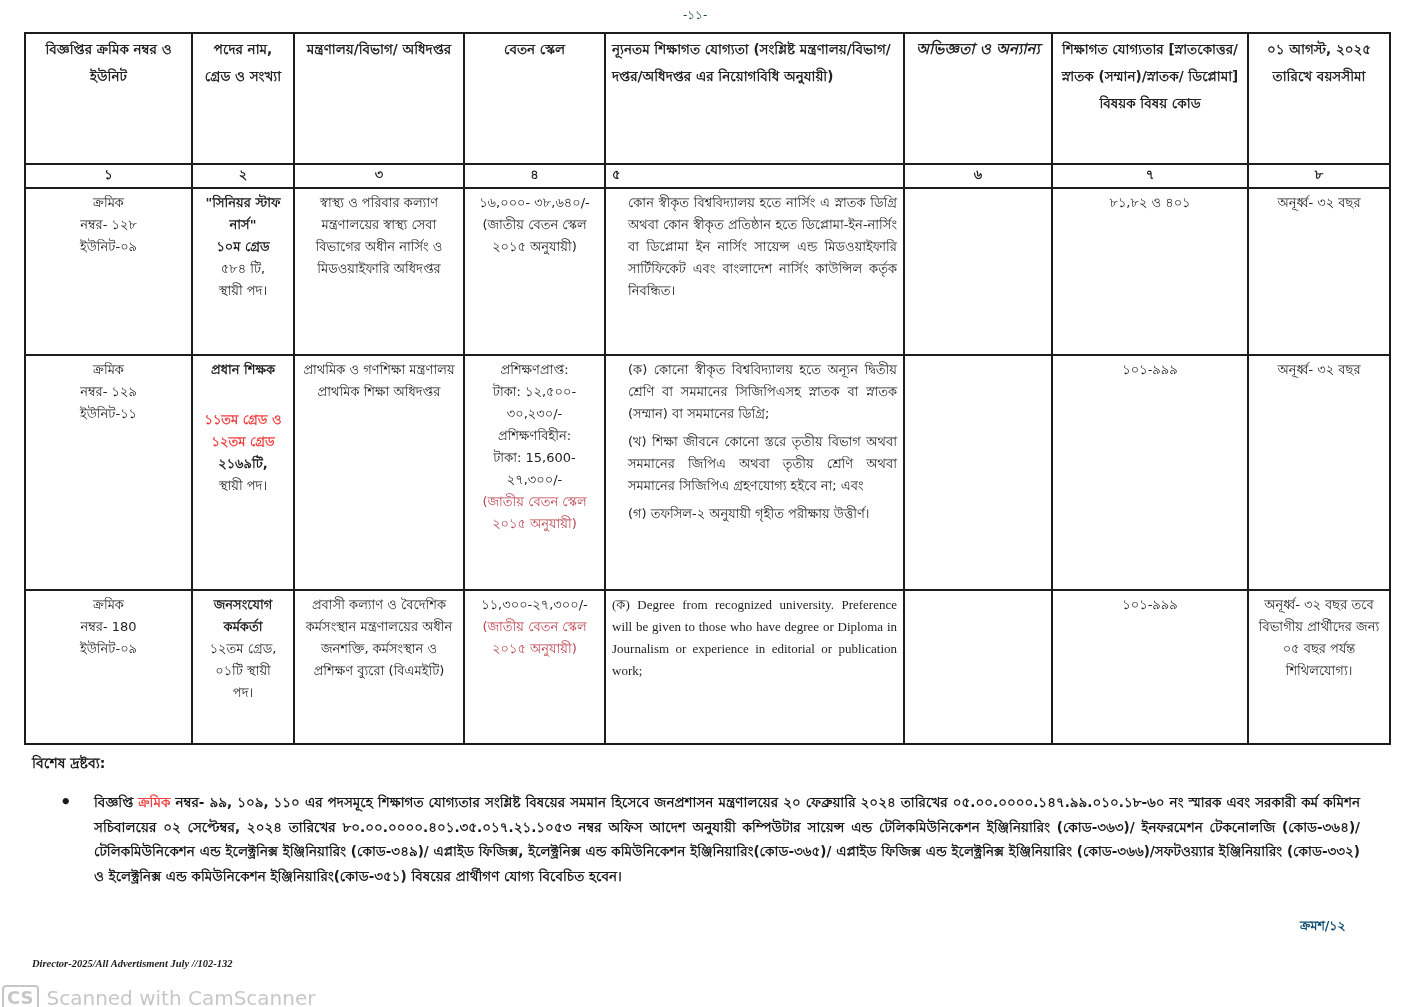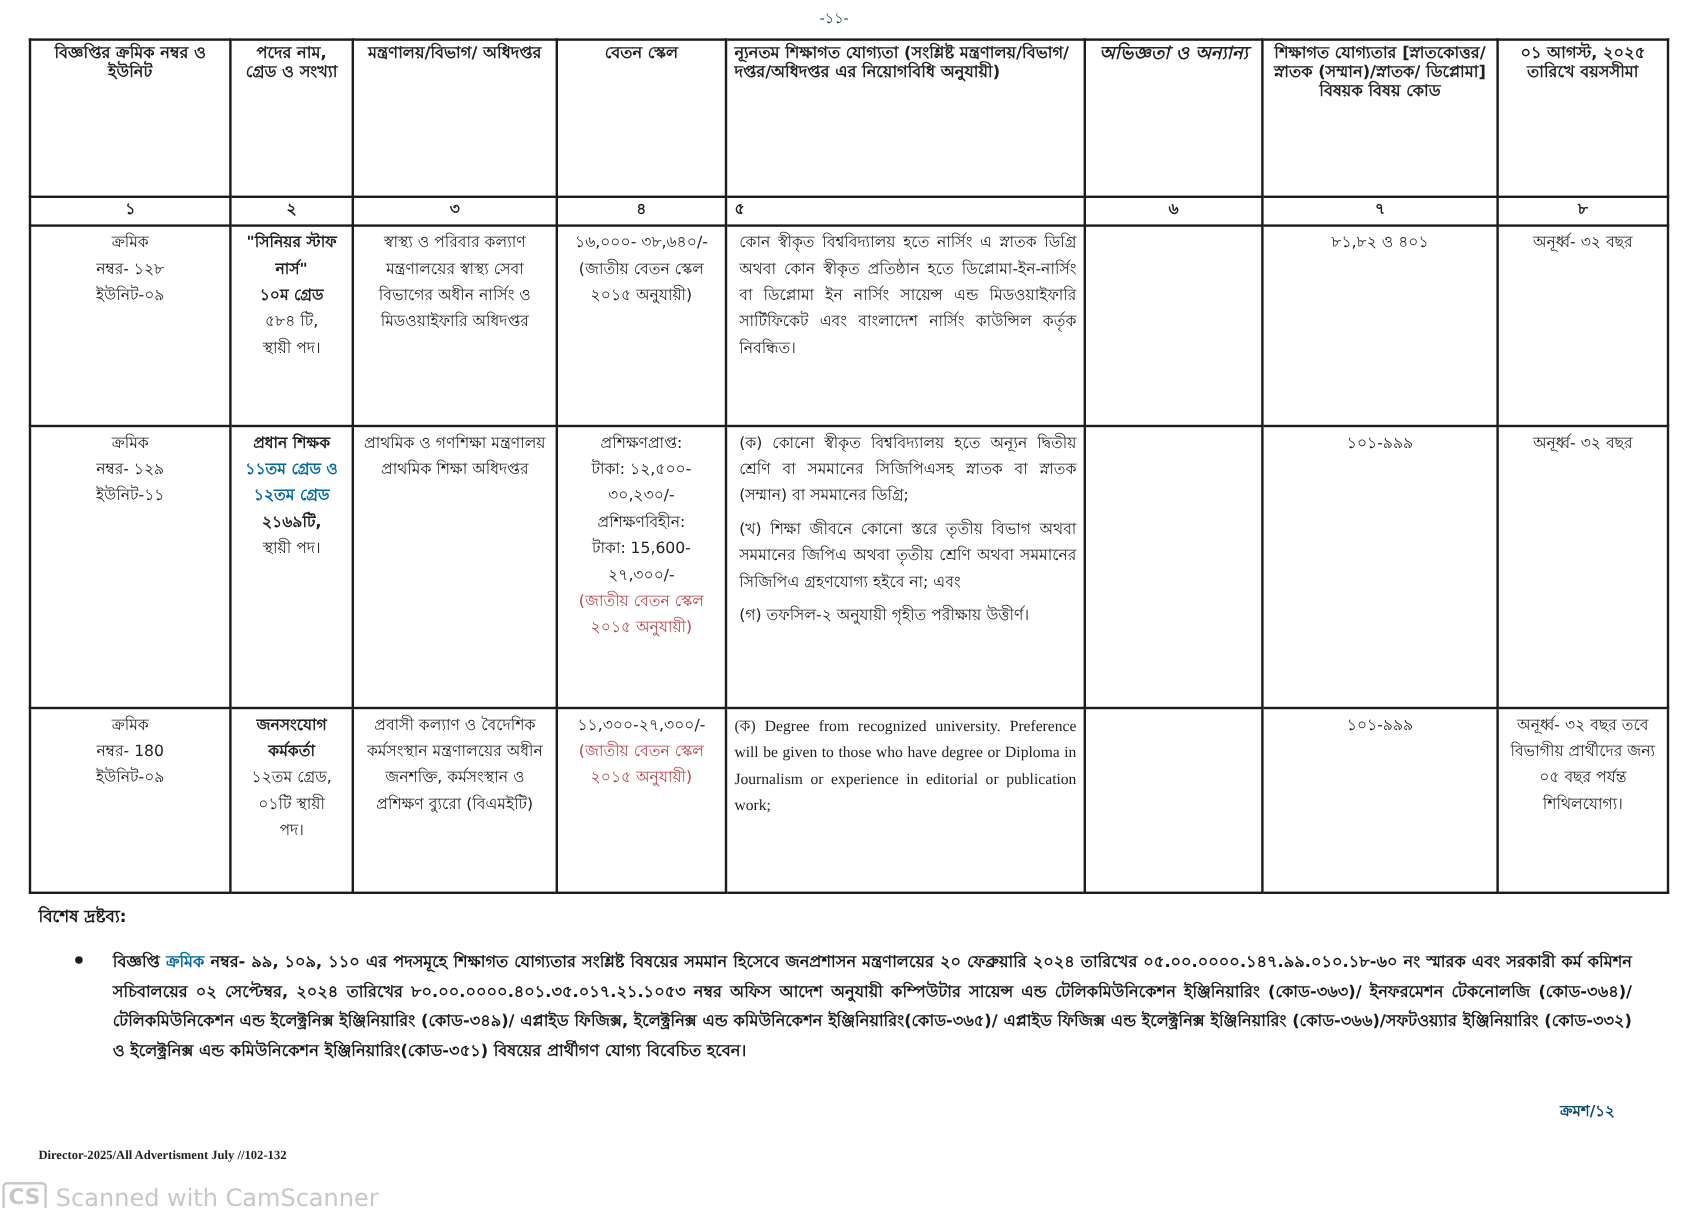--- a/index.html
+++ b/index.html
@@ -12,49 +12,49 @@
     position: absolute; left: 683px; top: 6px; font-size: 12px; color: #14532d;
   }
   table.ad {
     position: absolute; left: 24px; top: 32px; width: 1365px;
     border-collapse: collapse; table-layout: fixed;
   }
   table.ad td, table.ad th {
     border: 2px solid #1c1c1c; vertical-align: top; padding: 3px 6px;
     font-size: 13px; line-height: 22px; font-weight: normal; color: #222;
   }
-  table.ad th { font-weight: bold; text-align: center; font-size: 13.5px; line-height: 16px; padding-top: 2px; }
+  table.ad th { font-weight: bold; text-align: center; font-size: 13.5px; line-height: 27px; padding-top: 2px; }
   table.ad th.left { text-align: left; }
   tr.hdr th { height: 124px; }
   tr.nums td { height: 20px; text-align: center; font-weight: bold; padding: 1px 6px; line-height: 18px; }
   tr.nums td.left { text-align: left; }
   tr.r1 td { height: 159px; }
   tr.r2 td { height: 227px; }
   tr.r3 td { height: 146px; }
   .center { text-align: center; }
   .bold { font-weight: bold; }
-  .red { color: #0369a1; }
+  .red { color: #ef4444; margin-top: 28px; }
   .pink { color: #b8434c; }
   .qual { font-size: 11.5px; line-height: 20px; text-align: justify; }
-  .qual p { margin: 0 0 6px 4px; }
+  .qual p { margin: 0 0 6px 16px; }
   .qual-en { font-family: "Liberation Serif", "DejaVu Serif", serif; font-size: 15.5px; line-height: 23.5px; text-align: justify; }
   .block { display: block; }
   .notes-title {
     position: absolute; left: 32px; top: 752px; font-weight: bold; font-size: 14px;
   }
   .notes {
     position: absolute; left: 60px; top: 790px; width: 1300px;
     font-size: 13.5px; line-height: 24.5px; font-weight: bold; text-align: justify; color: #1a1a1a;
   }
   .notes .bullet { position: absolute; left: 0; top: 0; font-size: 18px; }
   .notes .txt { margin-left: 34px; }
   .continued { position: absolute; left: 1300px; top: 917px; font-size: 12.5px; color: #0c4a6e; font-weight: bold; }
   .footer-ref {
     position: absolute; left: 32px; top: 958px; font-family: "Liberation Serif", serif;
-    font-weight: bold; font-size: 10.5px; color: #222;
+    font-style: italic; font-weight: bold; font-size: 10.5px; color: #222;
   }
   .watermark {
     position: absolute; left: 2px; top: 985px; display: flex; align-items: center; gap: 8px;
     color: #b9b9b9; font-family: "DejaVu Sans", sans-serif; font-size: 20px; opacity: 0.8;
   }
   .watermark .cs {
     border: 2px solid #b9b9b9; border-radius: 4px; padding: 0 3px; font-weight: bold; font-size: 18px; line-height: 22px;
   }
 </style>
 </head>

